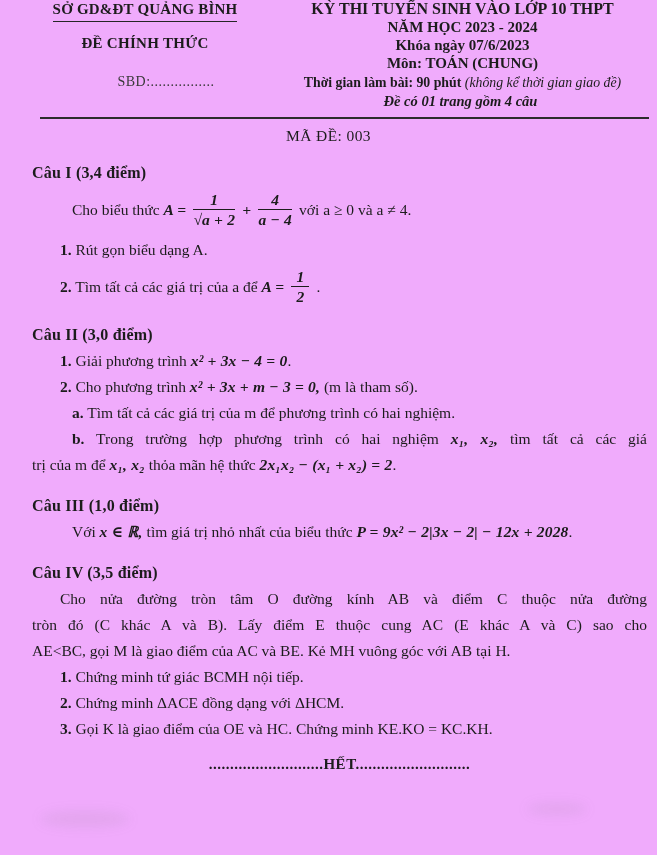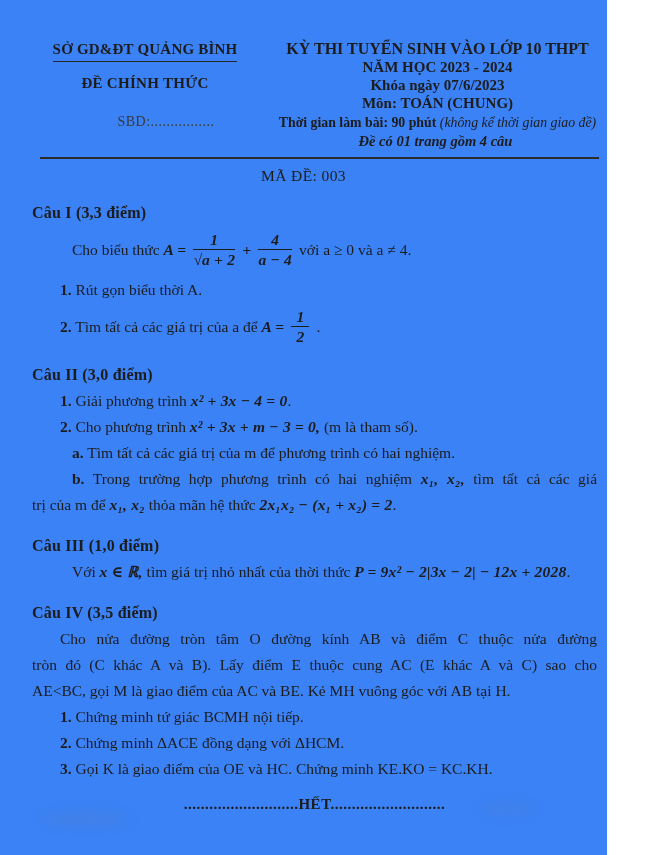--- a/index.html
+++ b/index.html
@@ -1,21 +1,20 @@
 <!DOCTYPE html>
 <html><head>
 <meta charset="utf-8">
 <style>
   html,body{margin:0;padding:0;background:#ffffff;}
   .page{
     position:relative;
-    width:607px;height:855px;
+    width:657px;height:855px;
     box-sizing:border-box;
-    padding-top:40px;
-    background:#3b82f6;
+    background:#f0abfc;
     overflow:hidden;
     font-family:"Liberation Serif","DejaVu Serif",serif;
     color:#1c1c1c;
   }
   
   .header{display:flex;padding:0 8px 0 14px;}
   .h-left{width:262px;text-align:center;}
   .dept{display:inline-block;font-weight:bold;font-size:15px;white-space:nowrap;
         border-bottom:1.6px solid #262626;padding-bottom:3px;letter-spacing:.2px;}
   .official{font-weight:bold;font-size:15px;margin-top:13px;letter-spacing:.3px;}
@@ -71,34 +70,34 @@
       </div>
       <div class="hr-l6">Đề có 01 trang gồm 4 câu</div>
     </div>
   </div>
 
   <div class="rule"></div>
   <div class="exam-code">MÃ ĐỀ: 003</div>
 
   <div class="content">
 
-    <div class="qt">Câu I (3,3 điểm)</div>
+    <div class="qt">Câu I (3,4 điểm)</div>
     <div class="line ind2 tall nw">
       <span>Cho biểu thức</span>
       <span class="m">
         <span>A =</span>
         <span class="frac"><span class="fr-num">1</span><span class="fr-den">√a + 2</span></span>
         <span>+</span>
         <span class="frac"><span class="fr-num">4</span><span class="fr-den">a − 4</span></span>
       </span>
       <span>với a ≥ 0 và a ≠ 4.</span>
     </div>
     <div class="line ind1">
       <span class="mk">1.</span>
-      <span>Rút gọn biểu thời A.</span>
+      <span>Rút gọn biểu dạng A.</span>
     </div>
     <div class="line ind1 tall nw">
       <span class="mk">2.</span>
       <span>Tìm tất cả các giá trị của a để</span>
       <span class="m">
         <span>A =</span>
         <span class="frac"><span class="fr-num">1</span><span class="fr-den">2</span></span>
       </span><span>.</span>
     </div>
 
@@ -128,21 +127,21 @@
       <span>trị của m để</span>
       <span class="m">x₁, x₂</span>
       <span>thỏa mãn hệ thức</span>
       <span class="m">2x₁x₂ − (x₁ + x₂) = 2</span><span>.</span>
     </div>
 
     <div class="qt">Câu III (1,0 điểm)</div>
     <div class="line ind2 nw">
       <span>Với</span>
       <span class="m">x ∈ ℝ,</span>
-      <span>tìm giá trị nhỏ nhất của thời thức</span>
+      <span>tìm giá trị nhỏ nhất của biểu thức</span>
       <span class="m">P = 9x² − 2|3x − 2| − 12x + 2028</span><span>.</span>
     </div>
 
     <div class="qt">Câu IV (3,5 điểm)</div>
     <div class="line ind1 j">Cho nửa đường tròn tâm O đường kính AB và điểm C thuộc nửa đường</div>
     <div class="line j">tròn đó (C khác A và B). Lấy điểm E thuộc cung AC (E khác A và C) sao cho</div>
     <div class="line nw">AE&lt;BC, gọi M là giao điểm của AC và BE. Kẻ MH vuông góc với AB tại H.</div>
     <div class="line ind1">
       <span class="mk">1.</span>
       <span>Chứng minh tứ giác BCMH nội tiếp.</span>

